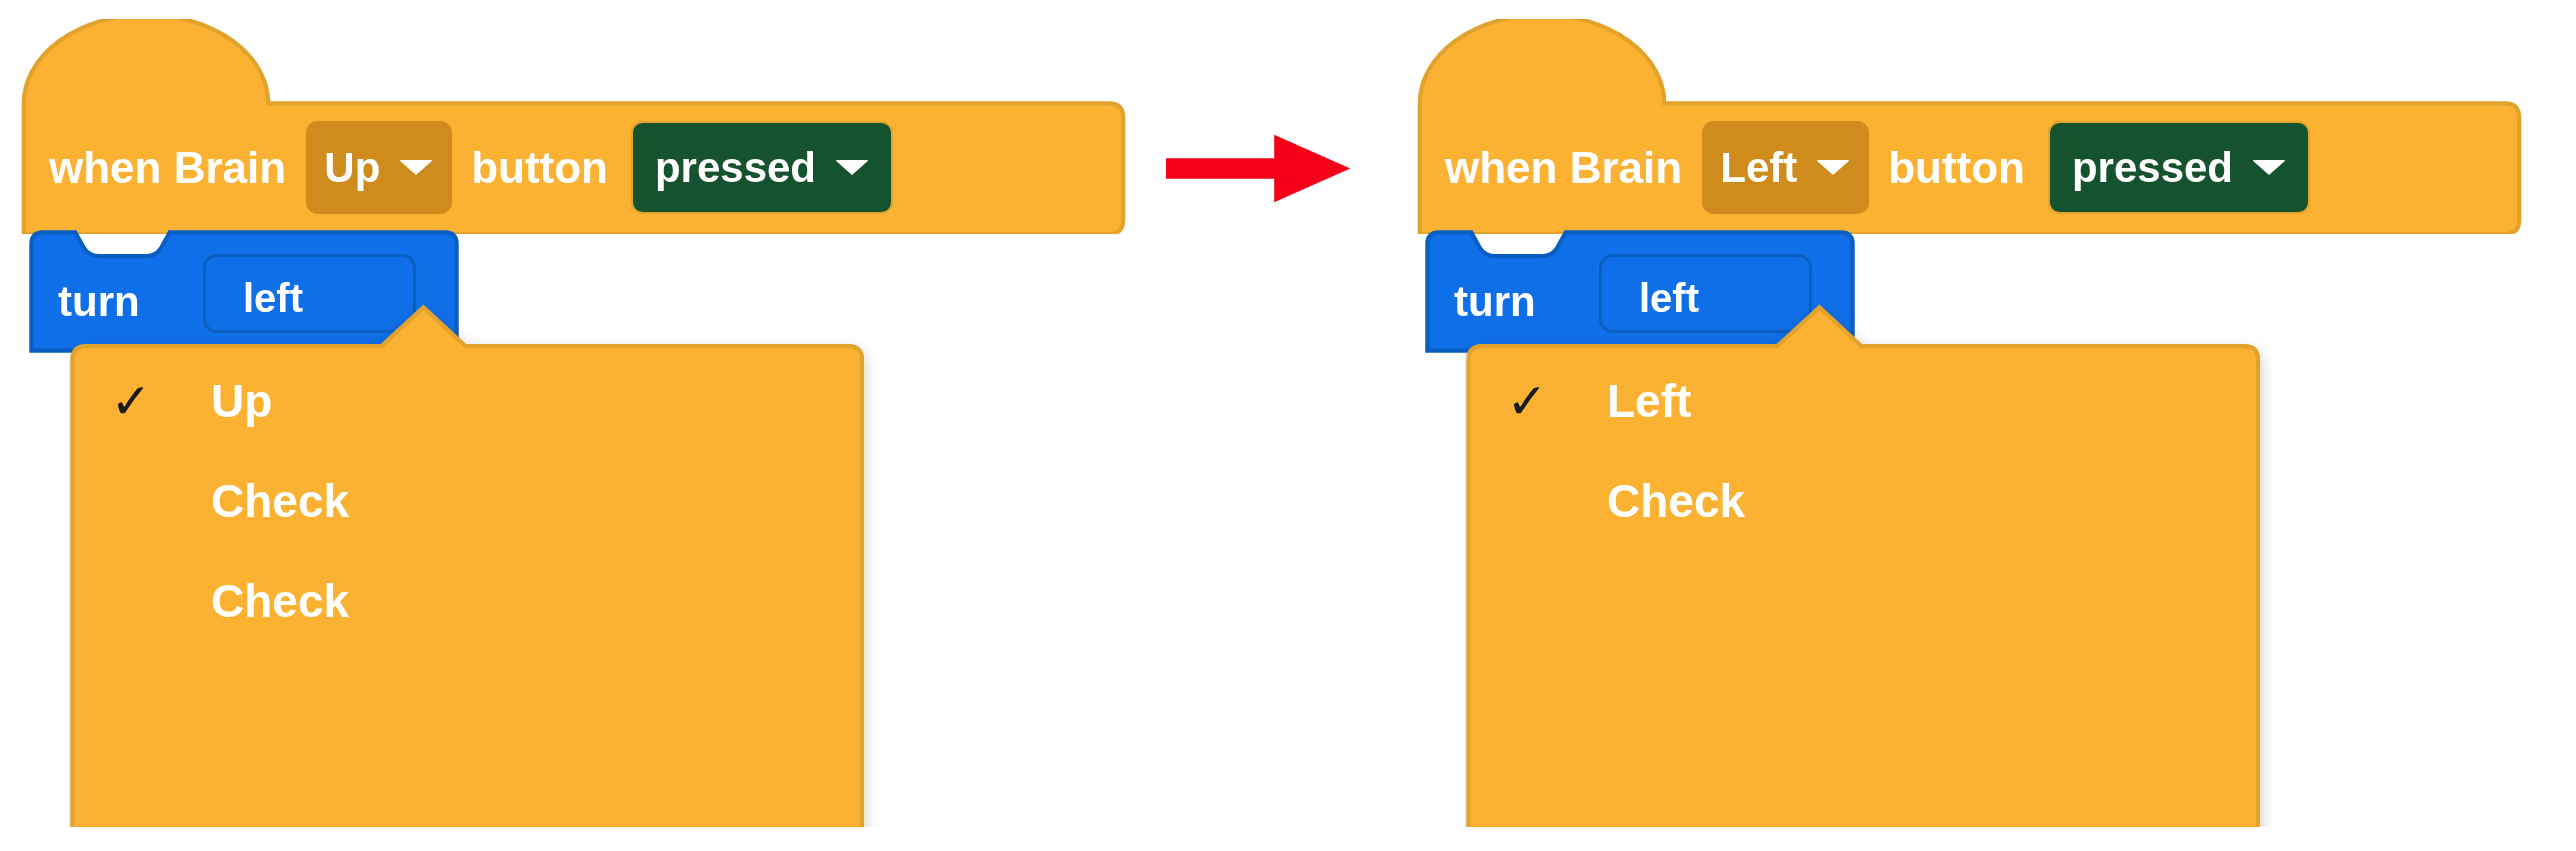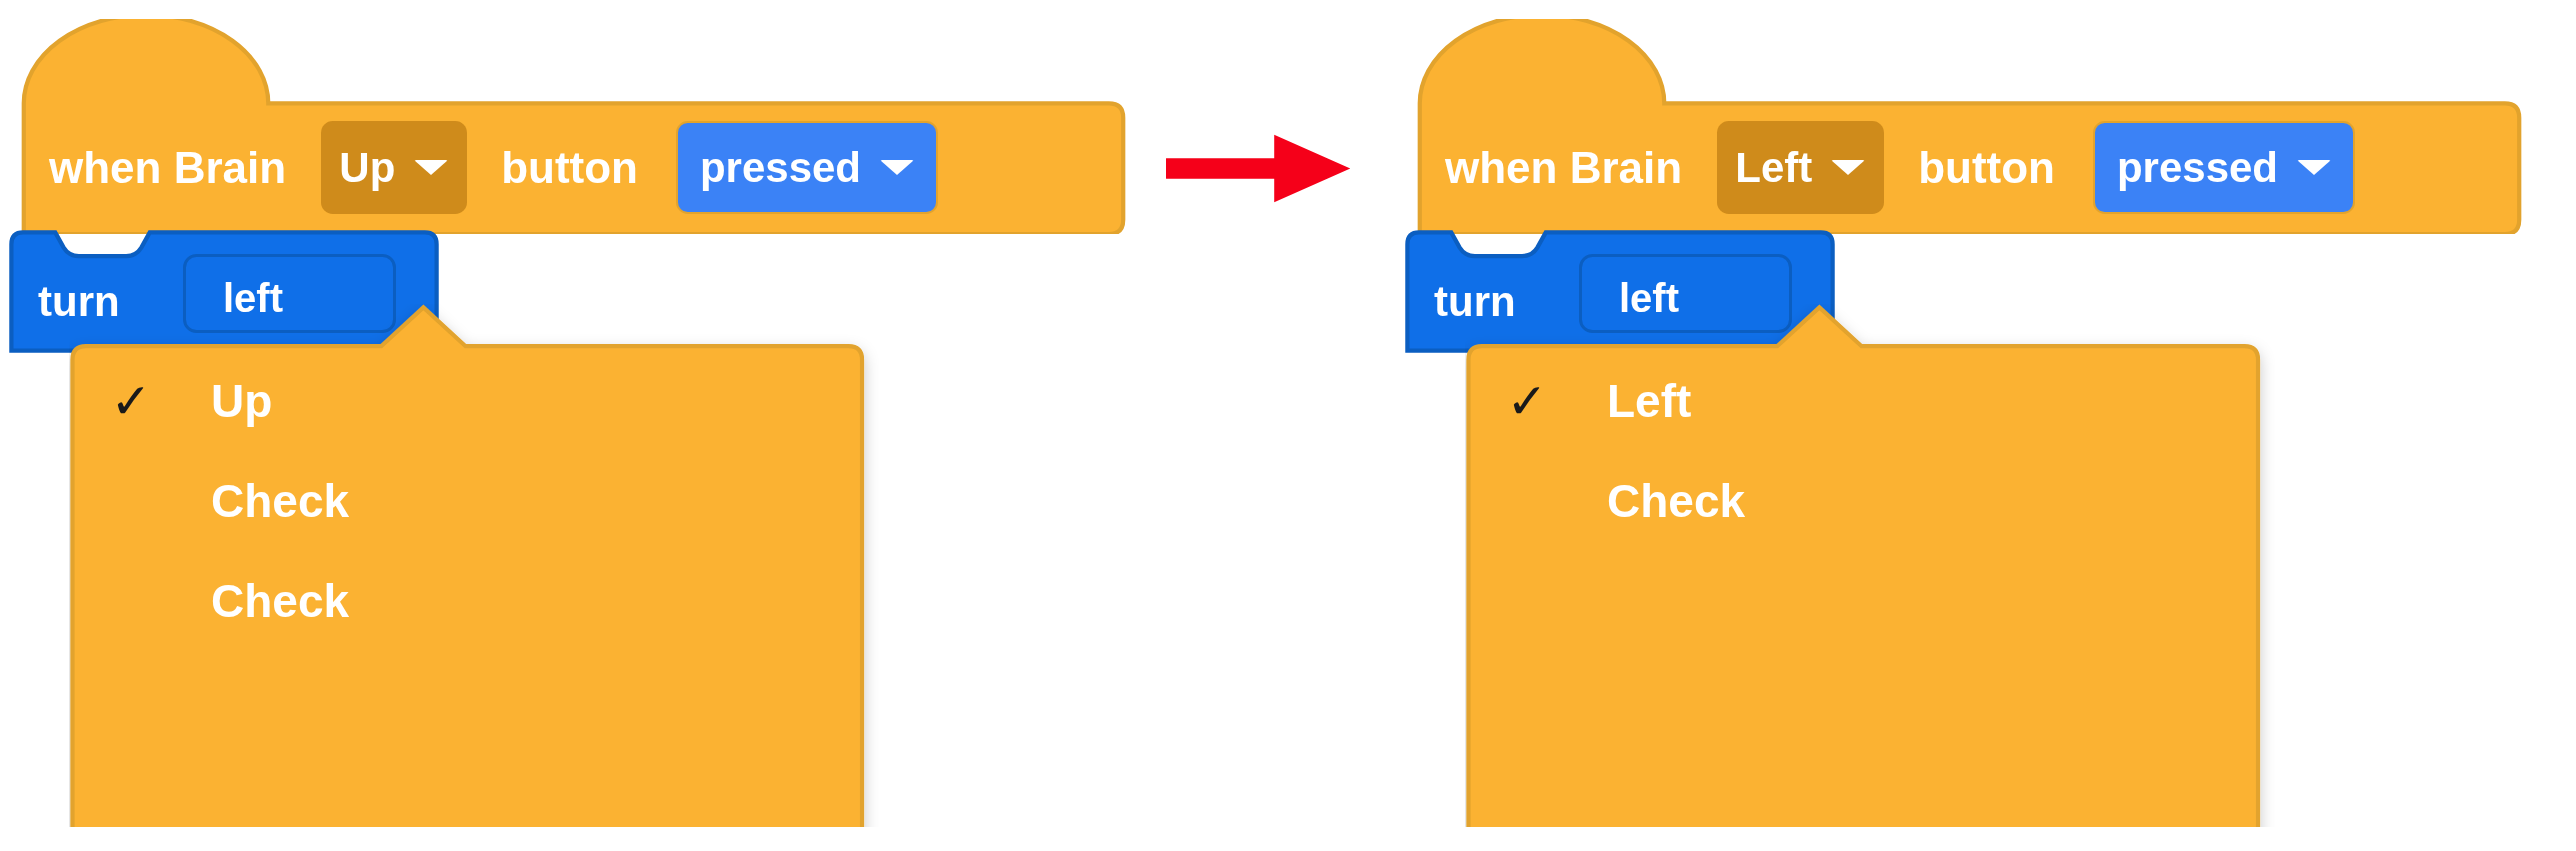--- a/index.html
+++ b/index.html
@@ -40,21 +40,21 @@
     height: 215px;
   }
   .hat-row {
     position: absolute;
     left: 0;
     top: 90px;
     height: 118px;
     display: flex;
     align-items: center;
     padding-left: 32px;
-    gap: 16px;
+    gap: 1px;
     justify-content: flex-end;
   }
   .blk-text {
     color: #ffffff;
     font-size: 44px;
     font-weight: bold;
     line-height: 1;
     white-space: nowrap;
     letter-spacing: 0px;
   }
@@ -67,21 +67,21 @@
     display: flex;
     align-items: center;
     padding: 0 18.6px;
     margin: 0 18.6px;
     box-sizing: border-box;
   }
   .field-filled .blk-text { font-size: 42px; }
 
   
   .field-outline {
-    background: #3b82f6;
+    background: #14532d;
     border: 2.5px solid #e2a32d;
     border-radius: 11.8px;
     height: 93px;
     display: flex;
     align-items: center;
     padding: 0 22px;
     margin-left: 22px;
     box-sizing: border-box;
   }
   .field-outline .blk-text { font-size: 42px; }
@@ -92,21 +92,21 @@
     border-right: 17px solid transparent;
     border-top: 15px solid #ffffff;
     border-radius: 2.5px;
     margin-left: 18.6px;
     flex: none;
   }
 
   
   .blue-block {
     position: absolute;
-    left: 8px;
+    left: 28px;
     top: 229px;
     width: 432px;
     height: 125px;
   }
   .blue-svg { position: absolute; left: 0; top: 0; }
   .blue-label {
     position: absolute;
     left: 30px;
     top: 49px;
     color: #ffffff;

